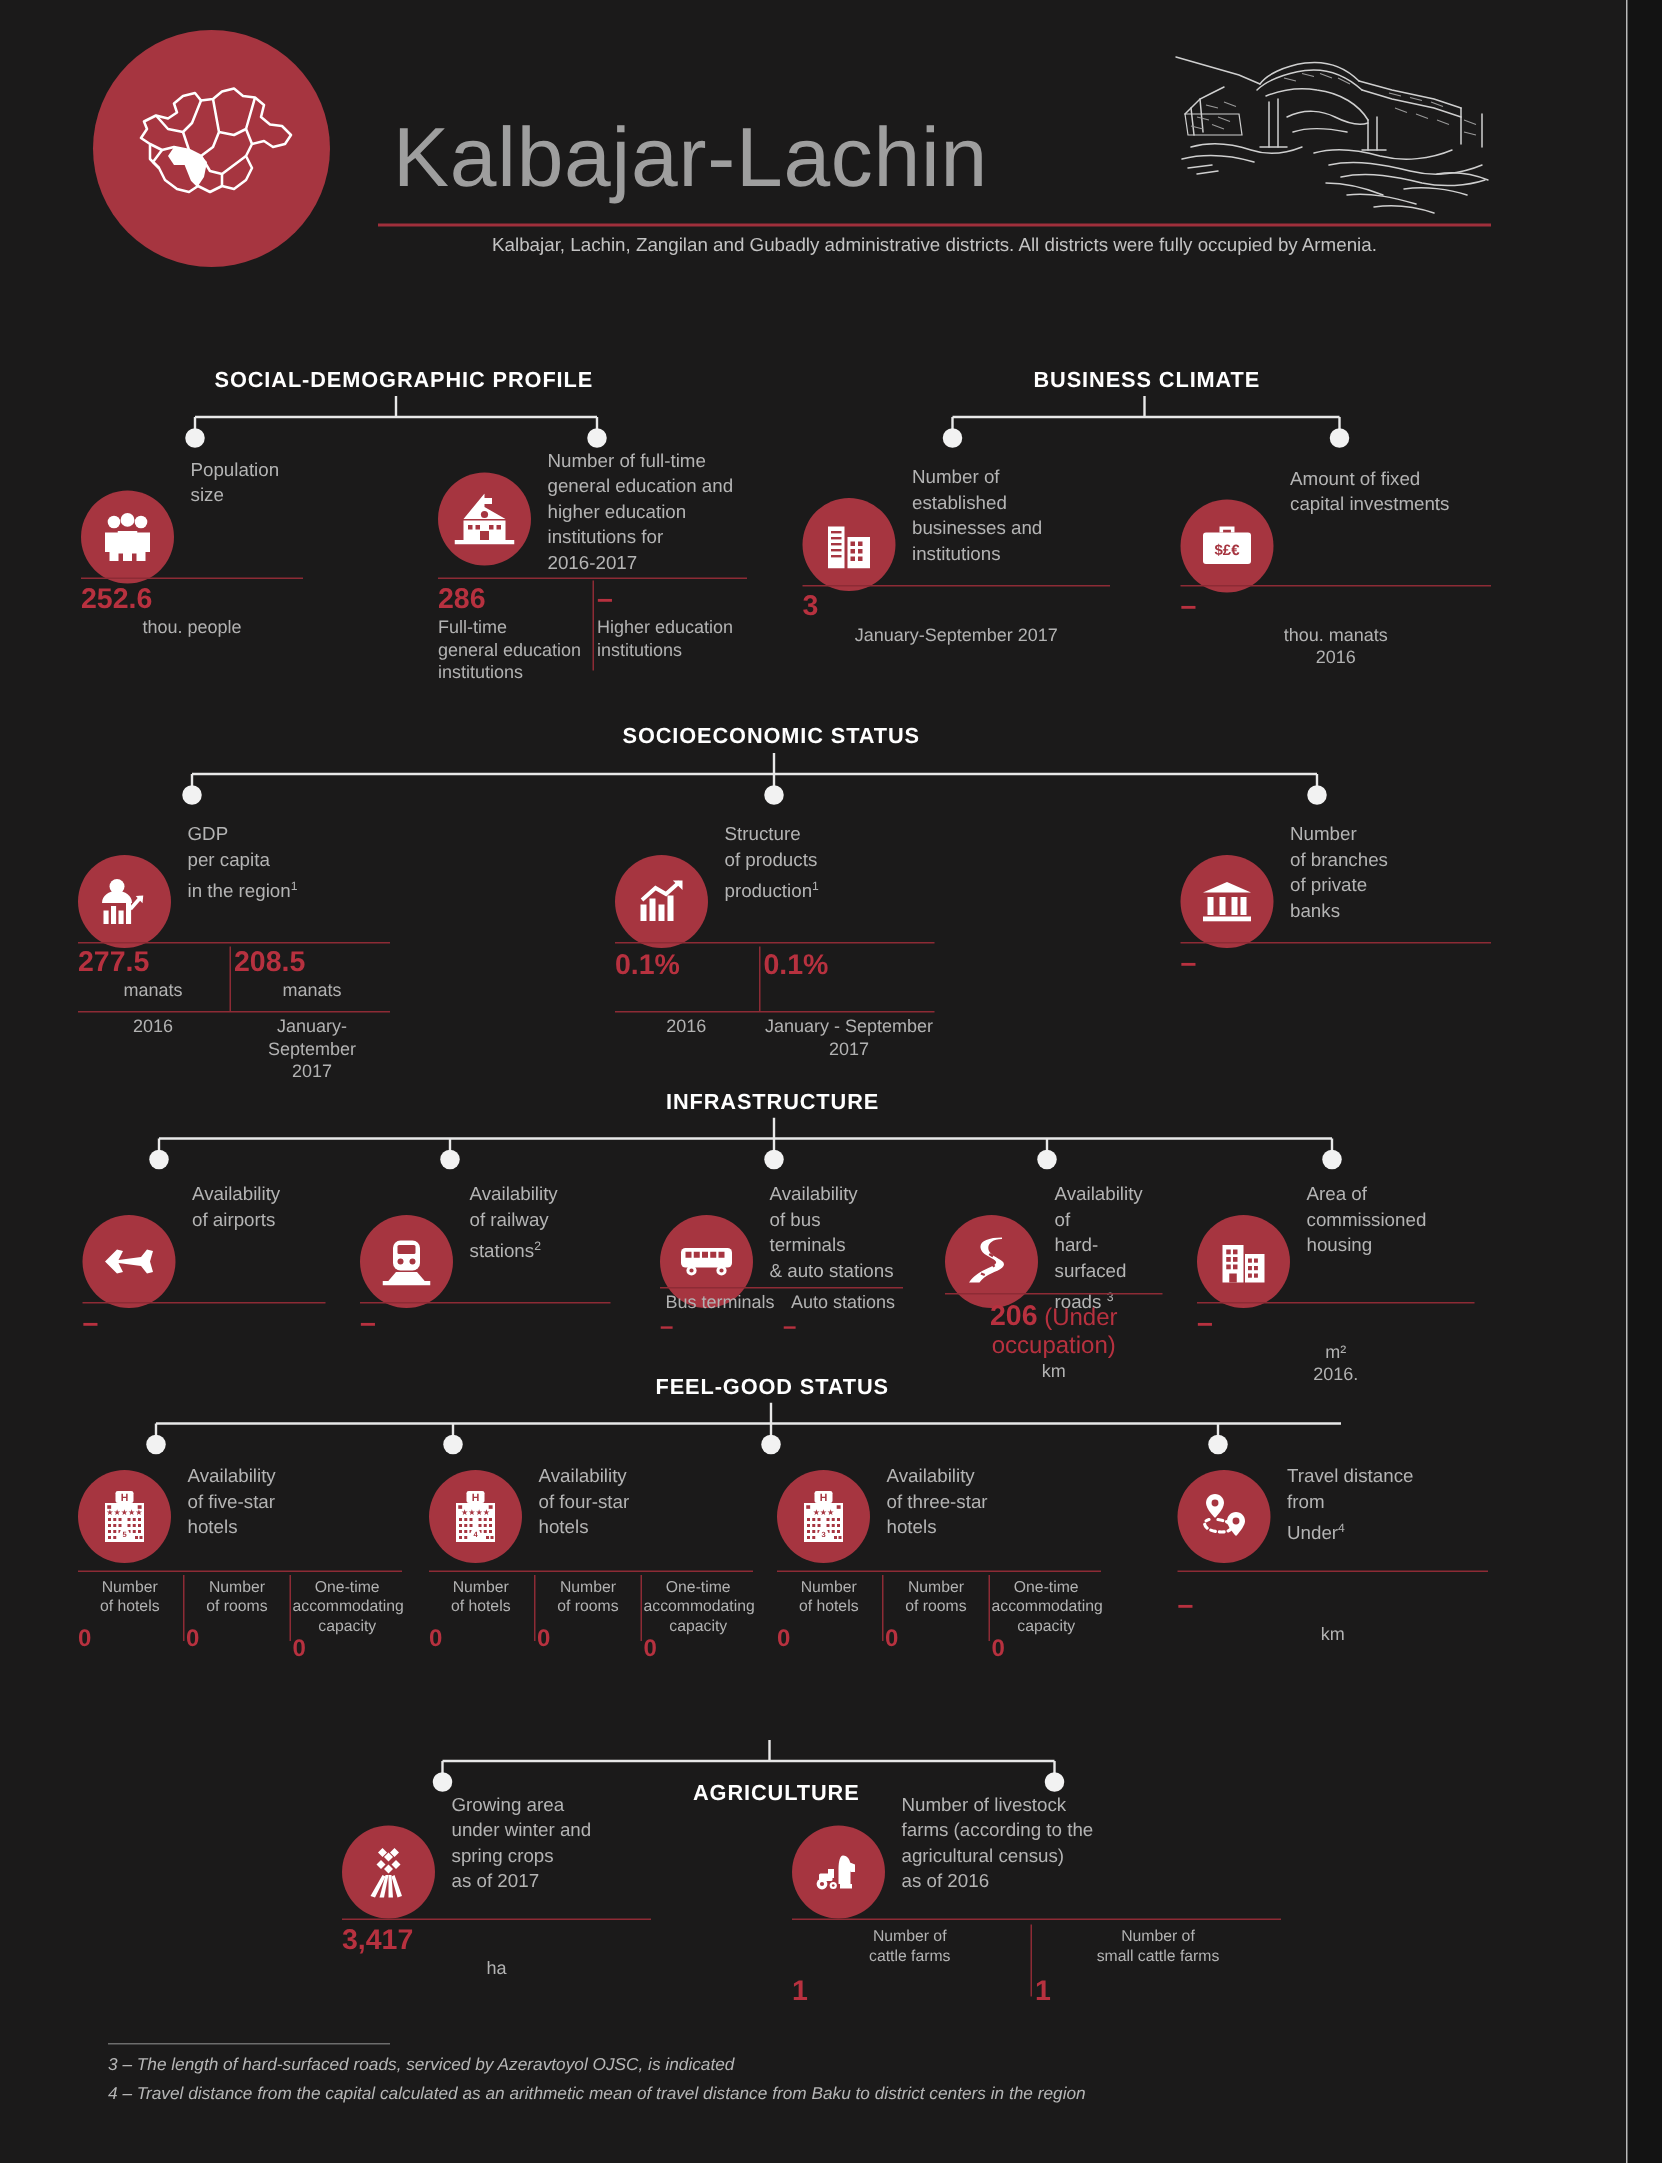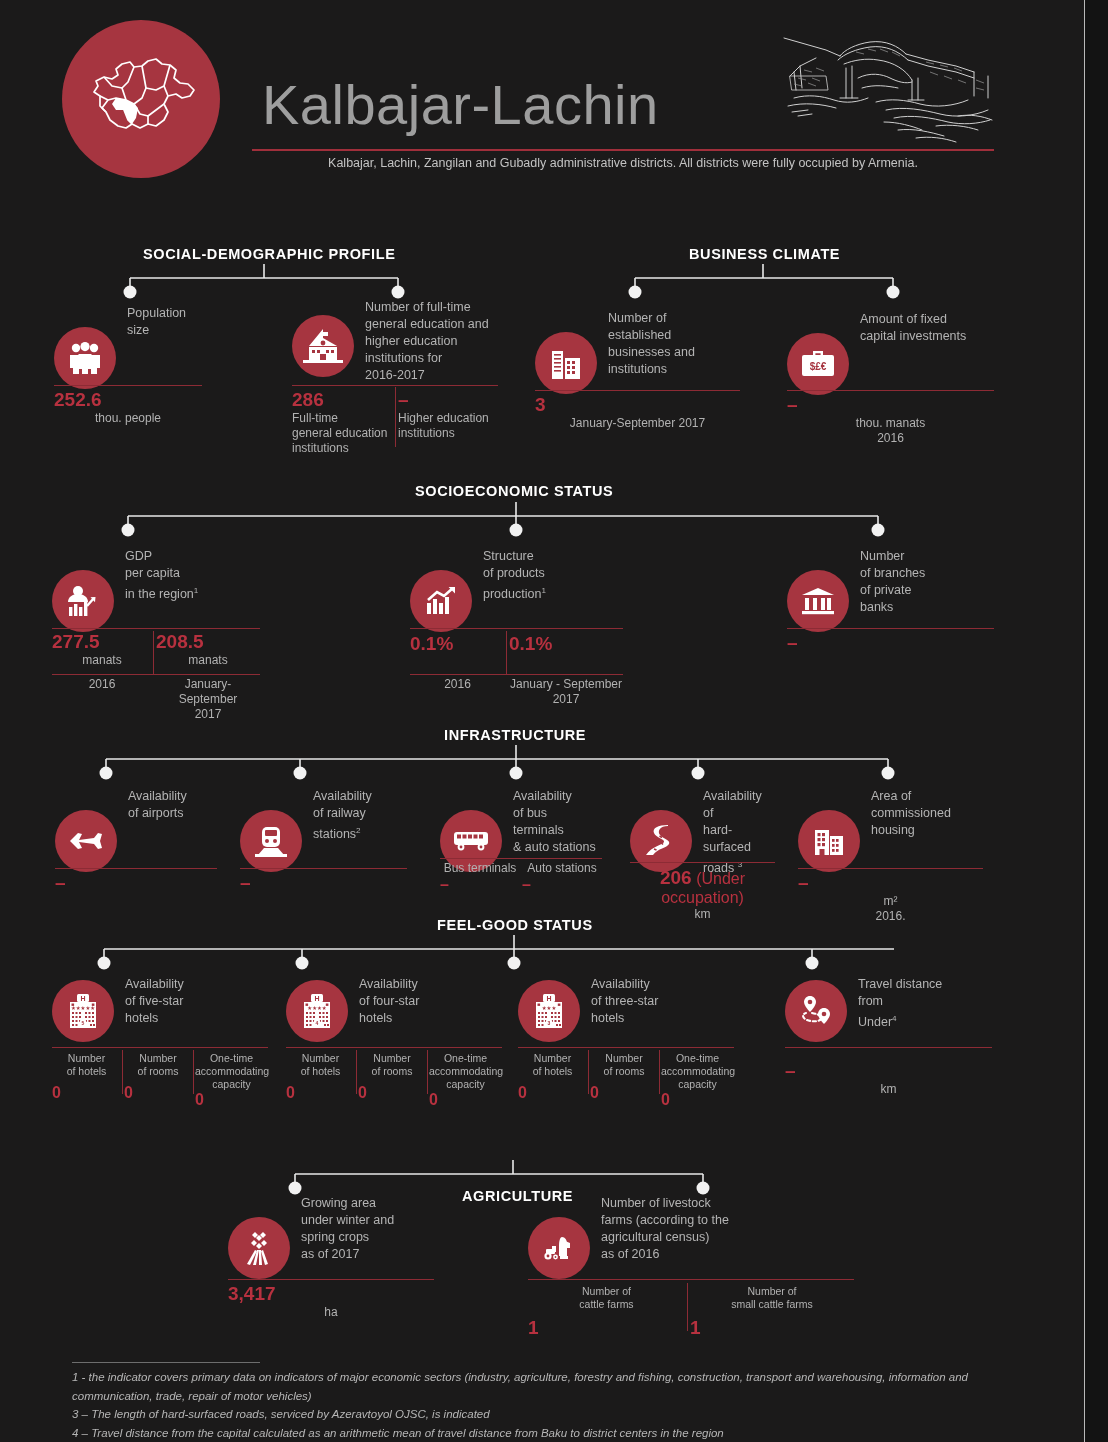--- a/index.html
+++ b/index.html
@@ -839,20 +839,19 @@
     <div style="position:absolute; left:162px; top:90px; width:164px;">
       <div class="vallabel tiny">
         <span>Number of</span><br><span>small cattle farms</span>
       </div>
       <div class="valnum" style="margin-top:6px;">1</div>
     </div>
   </div>
 
   <div class="foot-rule"></div>
   <div class="footnotes">
-    <div>1 - the indicator covers primary data on indicators of major economic sectors (industry, agriculture, forestry and fishing, construction, transport and warehousing, information and communication, trade, repair of  motor vehicles)</div>
     <div>3 – The length of hard-surfaced roads, serviced by Azeravtoyol OJSC, is indicated</div>
     <div>4 – Travel distance from the capital calculated as an arithmetic mean of travel distance from Baku to district centers in the region</div>
   </div>
 </div>
 
 <div class="right-divider"></div>
 <div class="right-gutter"></div>
 
 </body></html>

